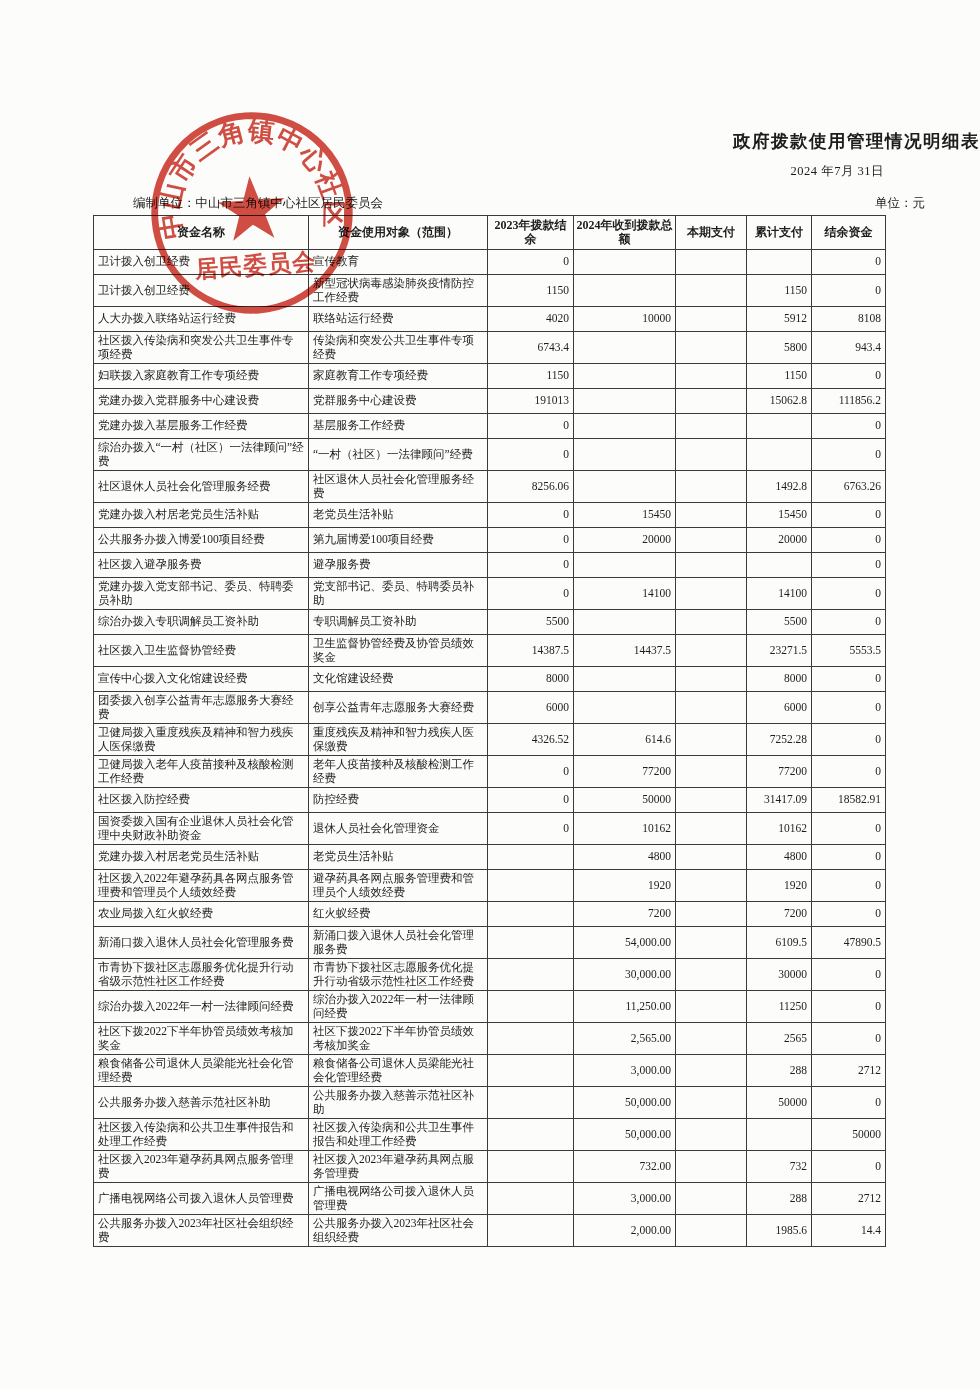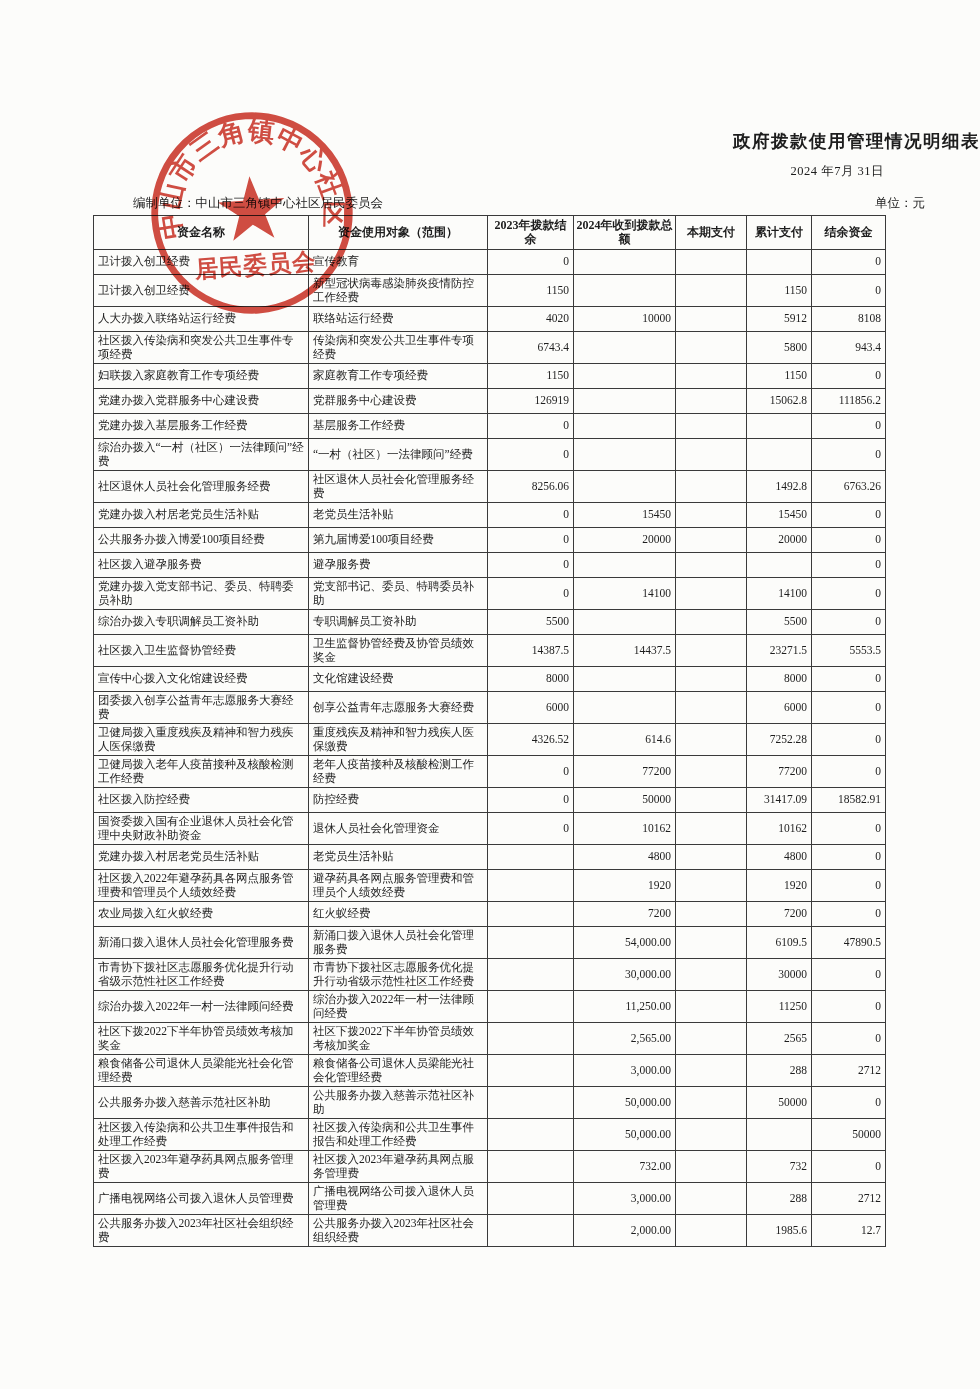--- a/index.html
+++ b/index.html
@@ -126,21 +126,21 @@
         <td class="txt">家庭教育工作专项经费</td>
         <td class="num">1150</td>
         <td class="num"></td>
         <td class="num"></td>
         <td class="num">1150</td>
         <td class="num">0</td>
       </tr>
       <tr>
         <td class="txt">党建办拨入党群服务中心建设费</td>
         <td class="txt">党群服务中心建设费</td>
-        <td class="num">126919</td>
+        <td class="num">191013</td>
         <td class="num"></td>
         <td class="num"></td>
         <td class="num">15062.8</td>
         <td class="num">111856.2</td>
       </tr>
       <tr>
         <td class="txt">党建办拨入基层服务工作经费</td>
         <td class="txt">基层服务工作经费</td>
         <td class="num">0</td>
         <td class="num"></td>
@@ -382,21 +382,21 @@
         <td class="num">288</td>
         <td class="num">2712</td>
       </tr>
       <tr>
         <td class="txt">公共服务办拨入2023年社区社会组织经费</td>
         <td class="txt">公共服务办拨入2023年社区社会组织经费</td>
         <td class="num"></td>
         <td class="num">2,000.00</td>
         <td class="num"></td>
         <td class="num">1985.6</td>
-        <td class="num">12.7</td>
+        <td class="num">14.4</td>
       </tr>
     </tbody>
 </table>
 
 <div class="stamp" id="stamp"><svg viewBox="0 0 220 220" width="214" height="214">
       <circle cx="110" cy="110" r="100" fill="none" stroke="#cb3327" stroke-width="7"></circle>
       <text transform="translate(26.3 117.3) rotate(-95.0)" text-anchor="middle" dominant-baseline="central" font-size="27" font-weight="bold" fill="#cb3327">中</text>
       <text transform="translate(29.3 86.7) rotate(-73.9)" text-anchor="middle" dominant-baseline="central" font-size="27" font-weight="bold" fill="#cb3327">山</text>
       <text transform="translate(43.1 59.2) rotate(-52.8)" text-anchor="middle" dominant-baseline="central" font-size="27" font-weight="bold" fill="#cb3327">市</text>
       <text transform="translate(65.9 38.5) rotate(-31.7)" text-anchor="middle" dominant-baseline="central" font-size="27" font-weight="bold" fill="#cb3327">三</text>

